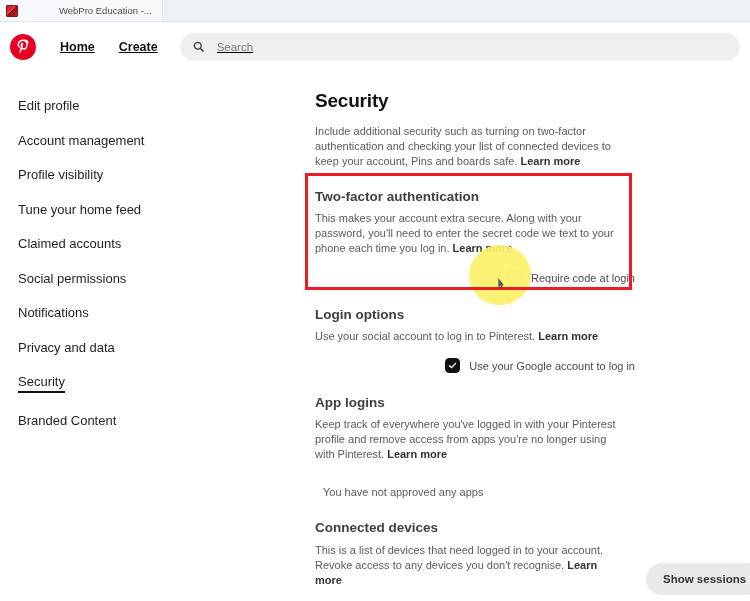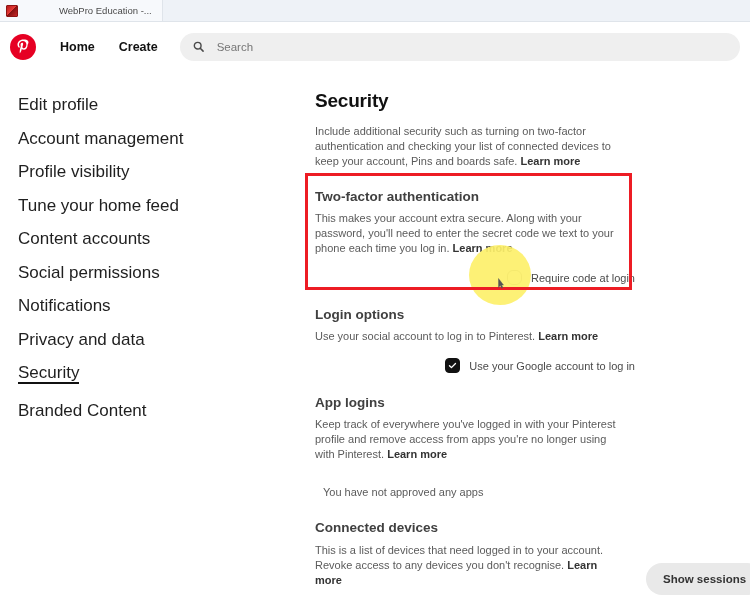--- a/index.html
+++ b/index.html
@@ -49,20 +49,21 @@
   .chrome-fill { flex: 1; height: 21px; background: #eef2f7; }
 
   
   .site-header {
     height: 38px;
     background: #ffffff;
     display: flex;
     align-items: center;
     padding: 11px 8px 0 10px;
     gap: 0;
+    text-decoration: underline;
   }
   .logo {
     width: 26px; height: 26px;
     flex: 0 0 26px;
     border-radius: 50%;
     background: #e60023;
     display: flex;
     align-items: center;
     justify-content: center;
     margin-right: 12px;
@@ -107,21 +108,21 @@
     display: flex;
     align-items: flex-start;
     height: calc(601px - 22px - 38px);
   }
   .sidebar {
     width: 300px;
     flex: 0 0 300px;
     padding: 36px 0 0 18px;
   }
   .side-item {
-    font-size: 17px;
+    font-size: 13px;
     color: #1f1f1f;
     margin-bottom: 17.5px;
     display: inline-block;
     cursor: pointer;
     line-height: 14px;
   }
   .side-item-row { display: block; }
   .side-item.active {
     font-weight: normal;
     border-bottom: 2.5px solid #111111;
@@ -266,21 +267,21 @@
   </div>
 </div>
 
 <div class="page">
 
   <nav class="sidebar">
     <div class="side-item-row"><span class="side-item">Edit profile</span></div>
     <div class="side-item-row"><span class="side-item">Account management</span></div>
     <div class="side-item-row"><span class="side-item">Profile visibility</span></div>
     <div class="side-item-row"><span class="side-item">Tune your home feed</span></div>
-    <div class="side-item-row"><span class="side-item">Content accounts</span></div>
+    <div class="side-item-row"><span class="side-item">Claimed accounts</span></div>
     <div class="side-item-row"><span class="side-item">Social permissions</span></div>
     <div class="side-item-row"><span class="side-item">Notifications</span></div>
     <div class="side-item-row"><span class="side-item">Privacy and data</span></div>
     <div class="side-item-row"><span class="side-item active">Security</span></div>
     <div class="side-item-row"><span class="side-item">Branded Content</span></div>
   </nav>
 
   <main class="main">
 
     <h1 class="page-title">Security</h1>

